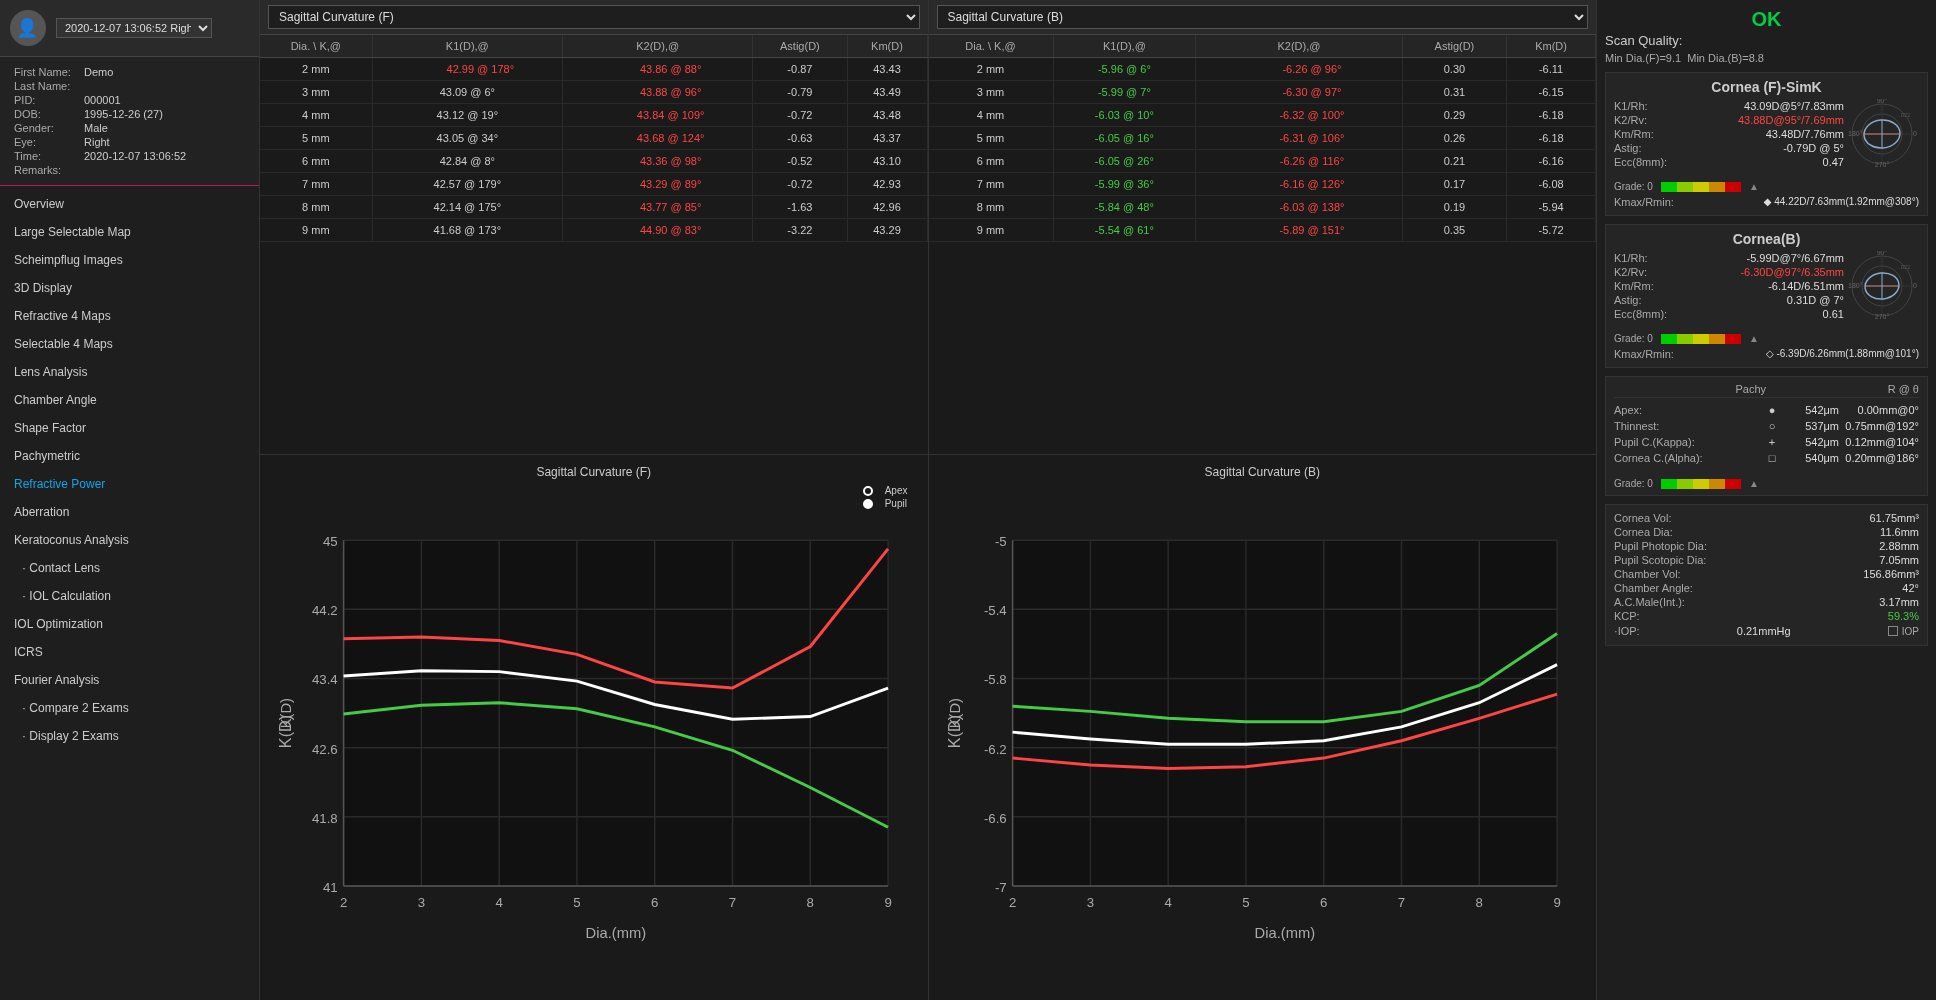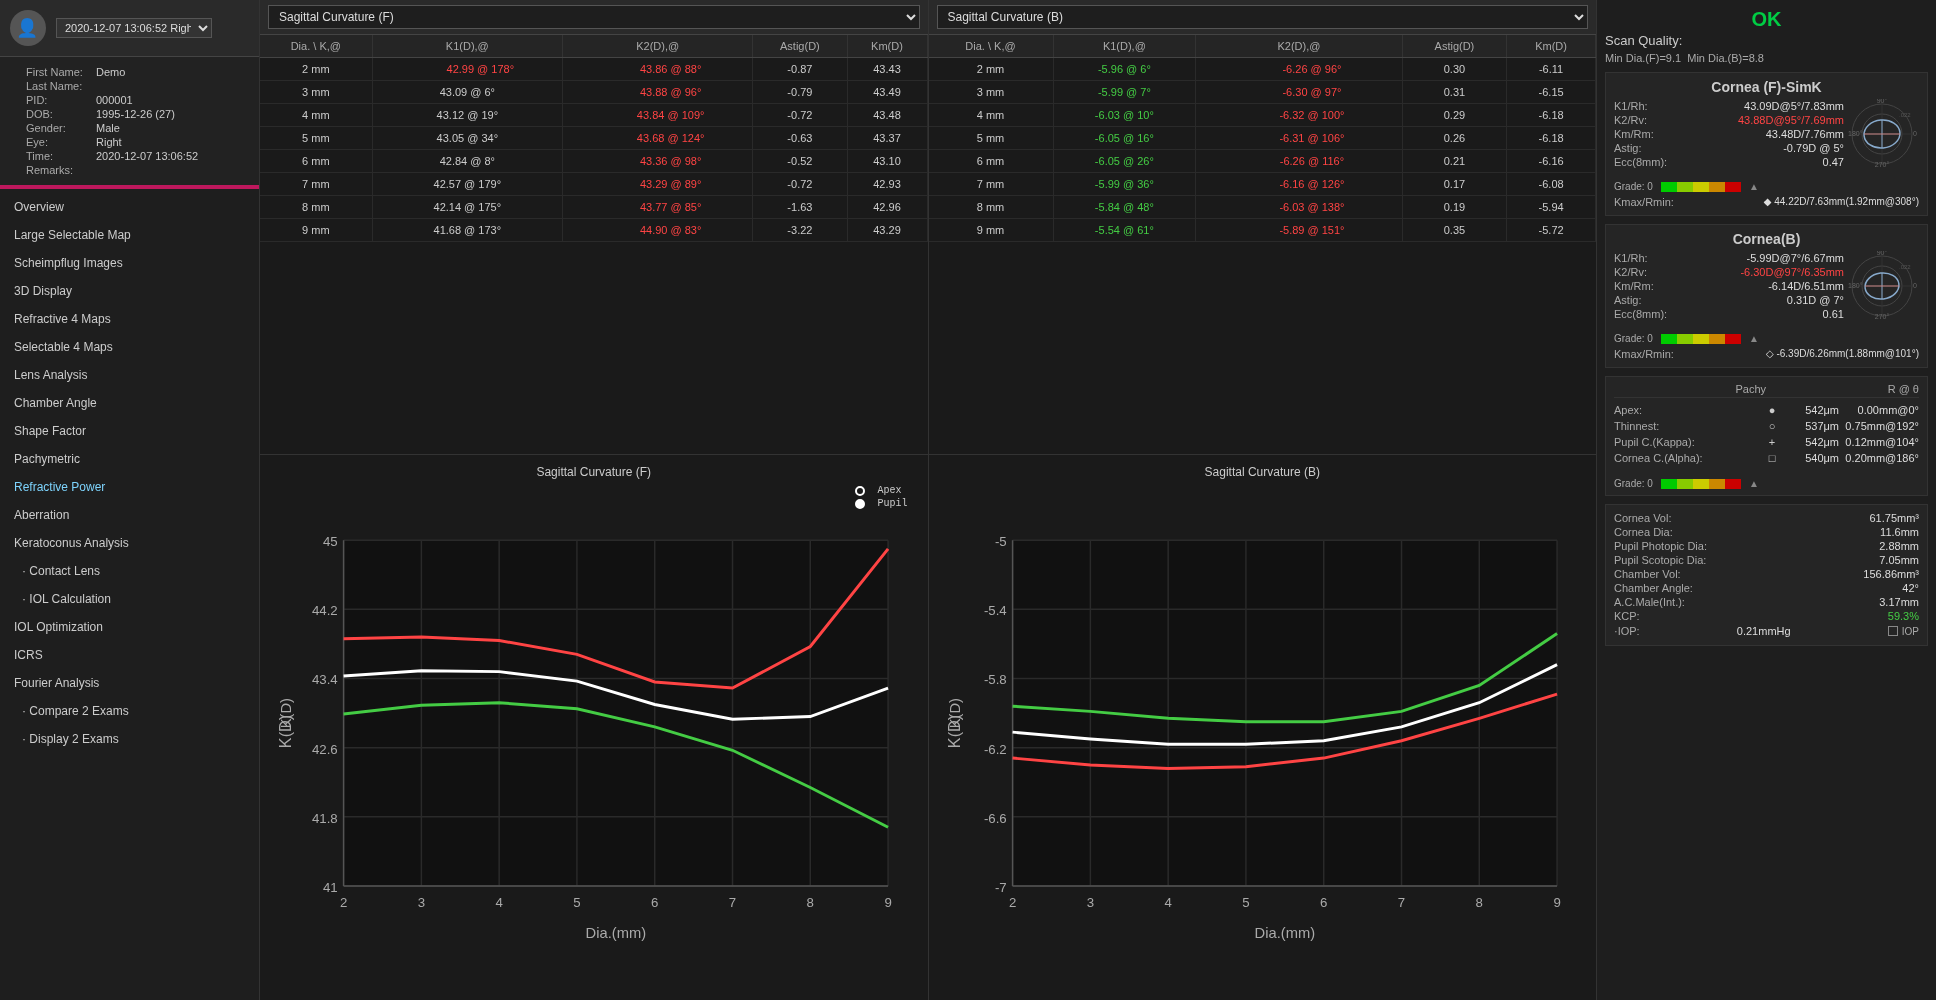--- a/index.html
+++ b/index.html
@@ -38,39 +38,39 @@
       background: #555;
       display: flex; align-items: center; justify-content: center;
       font-size: 18px; color: #aaa;
     }
     .session-info select {
       background: #333; color: #ddd;
       border: 1px solid #555; padding: 2px 4px;
       font-size: 11px; width: 156px;
     }
     .patient-info {
-      padding: 8px 24px;
-      border-bottom: 4px solid #be185d;
+      padding: 8px 12px;
+      border-bottom: 1px solid #be185d;
       background: #222;
     }
     .patient-info table { width: 100%; border-collapse: collapse; }
     .patient-info td { padding: 1px 2px; font-size: 11px; color: #ccc; vertical-align: top; }
     .patient-info td:first-child { color: #aaa; width: 70px; }
     .nav-menu {
       flex: 1;
       overflow-y: auto;
       padding: 4px 0;
     }
     .nav-item {
       padding: 7px 14px;
       cursor: pointer;
       color: #ccc;
       font-size: 12px;
     }
-    .nav-item.active { color: #7dd3fc; }
+    .nav-item.active { color: #0ea5e9; }
     .nav-item.sub { padding-left: 22px; }
 
     
     .main-content {
       flex: 1;
       display: flex;
       flex-direction: column;
       background: #1a1a1a;
       overflow: hidden;
     }
@@ -151,21 +151,21 @@
       color: #ccc;
       margin-bottom: 5px;
     }
     .chart-legend {
       position: absolute;
       top: 30px; right: 20px;
       font-size: 10px;
       color: #ccc;
     }
     .legend-item {
-      display: flex; align-items: center; gap: 12px; margin-bottom: 2px; font-family: Liberation Mono, monospace;
+      display: flex; align-items: center; gap: 12px; margin-bottom: 2px;
     }
 
     
     .right-panel {
       width: 340px;
       min-width: 340px;
       background: #1e1e1e;
       border-left: 1px solid #333;
       padding: 8px;
       overflow-y: auto;

